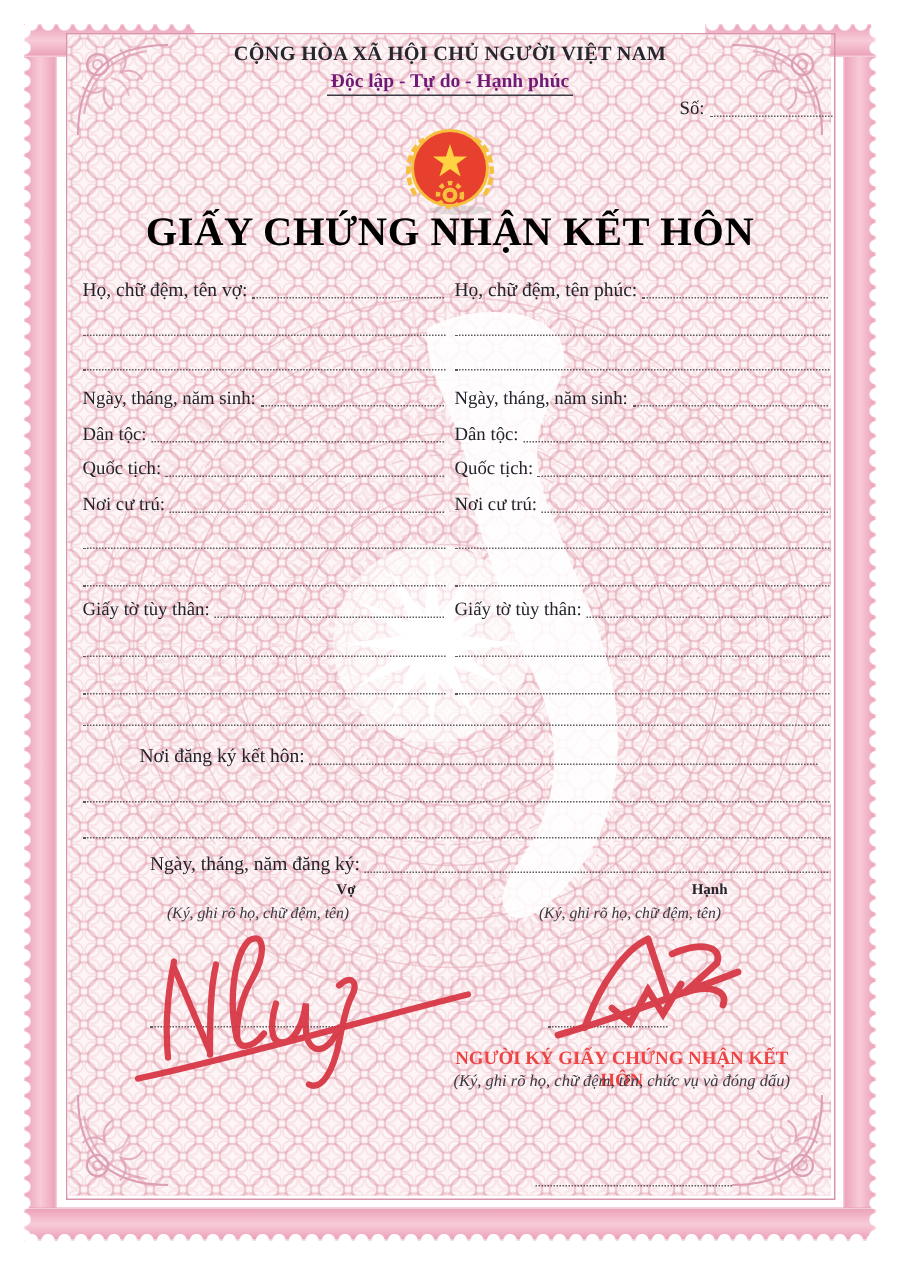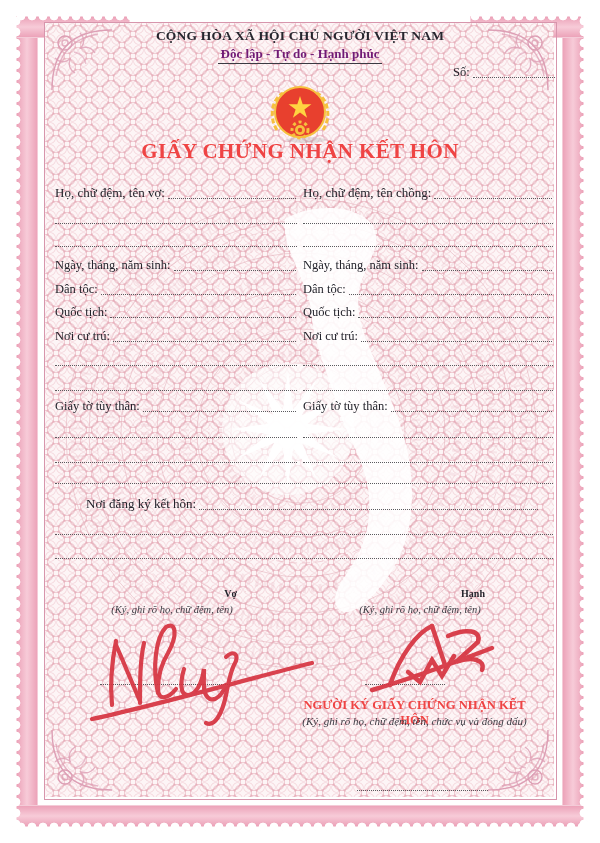--- a/index.html
+++ b/index.html
@@ -33,21 +33,21 @@
       radial-gradient(circle,rgba(228,160,176,0) 4px,rgba(228,160,176,.25) 4.4px 5px,rgba(228,160,176,0) 5.6px) 0 0/11px 11px,
       #fdf5f6;}
   .wm{position:absolute;left:0;top:0;}
   
   .abs{position:absolute;}
   .ctr{text-align:center;width:100%;left:0;}
   .b{font-weight:bold;}
   .hdr1{top:28px;font-size:13.5px;letter-spacing:.2px;color:#26262e;}
   .hdr2{top:46px;font-size:13px;color:#701a75;}
   .hdr2 span{display:inline-block;border-bottom:1.4px solid #3a3a42;padding:0 3px 1px;}
-  .title{top:139px;font-size:21px;letter-spacing:.4px;color:#ef4444;}
+  .title{top:139px;font-size:27px;letter-spacing:.4px;color:#000000;}
   .row{position:absolute;display:flex;align-items:flex-end;height:17px;font-size:12.5px;}
   .row .leader{flex:1;border-bottom:1.3px dotted #5b5b5f;margin:0 1px 2px 3px;}
   .line{position:absolute;height:0;border-bottom:1.3px dotted #5b5b5f;}
   .lblb{font-weight:normal;font-size:13px;}
   .small-i{font-style:italic;font-size:10.5px;color:#3a3a42;}
   .role{font-weight:bold;font-size:10px;text-align:right;}
   .signer-t{font-weight:bold;font-size:12.6px;text-align:center;color:#ef4444;}
   .sig{position:absolute;pointer-events:none;}
 </style>
 </head>
@@ -129,21 +129,21 @@
     <circle cx="38" cy="44" r="2.2" fill="#e8402e"></circle>
   </svg>
 
   <div class="abs ctr b title">GIẤY CHỨNG NHẬN KẾT HÔN</div>
 
   <div class="row" style="left:55px;top:184px;width:242px;">
     <span class="lblb">Họ, chữ đệm, tên vợ:</span>
     <span class="leader"></span>
   </div>
   <div class="row" style="left:303px;top:184px;width:250px;">
-    <span class="lblb">Họ, chữ đệm, tên chồng:</span>
+    <span class="lblb">Họ, chữ đệm, tên phúc:</span>
     <span class="leader"></span>
   </div>
   <div class="line" style="left:55px;top:223px;width:242px;"></div>
   <div class="line" style="left:303px;top:223px;width:250px;"></div>
   <div class="line" style="left:55px;top:246px;width:242px;"></div>
   <div class="line" style="left:303px;top:246px;width:250px;"></div>
 
   <div class="row" style="left:55px;top:256px;width:242px;">
     <span>Ngày, tháng, năm sinh:</span>
       <span class="leader"></span>
@@ -190,26 +190,30 @@
   <div class="row" style="left:303px;top:397px;width:250px;">
     <span>Giấy tờ tùy thân:</span>
       <span class="leader"></span>
   </div>
   <div class="line" style="left:55px;top:437px;width:242px;"></div>
   <div class="line" style="left:303px;top:437px;width:250px;"></div>
   <div class="line" style="left:55px;top:462px;width:242px;"></div>
   <div class="line" style="left:303px;top:462px;width:250px;"></div>
   <div class="line" style="left:55px;top:483px;width:498px;"></div>
 
-  <div class="row" style="left:86px;top:495px;width:453px;">
+  <div class="row" style="left:93px;top:495px;width:453px;">
     <span class="lblb">Nơi đăng ký kết hôn:</span>
     <span class="leader"></span>
   </div>
   <div class="line" style="left:55px;top:534px;width:498px;"></div>
   <div class="line" style="left:55px;top:558px;width:498px;"></div>
+  <div class="row" style="left:100px;top:567px;width:453px;">
+    <span class="lblb">Ngày, tháng, năm đăng ký:</span>
+    <span class="leader"></span>
+  </div>
 
   <div class="abs role" style="left:107px;top:588px;width:130px;">Vợ</div>
   <div class="abs small-i" style="left:92px;top:604px;width:160px;text-align:center;">(Ký, ghi rõ họ, chữ đệm, tên)</div>
   <div class="abs role" style="left:355px;top:588px;width:130px;">Hạnh</div>
   <div class="abs small-i" style="left:338px;top:604px;width:164px;text-align:center;">(Ký, ghi rõ họ, chữ đệm, tên)</div>
 
   <div class="line" style="left:100px;top:684px;width:130px;"></div>
   <div class="line" style="left:365px;top:684px;width:80px;"></div>
 
   <svg class="sig" style="left:80px;top:615px;" width="240" height="125" viewBox="0 0 240 125">

